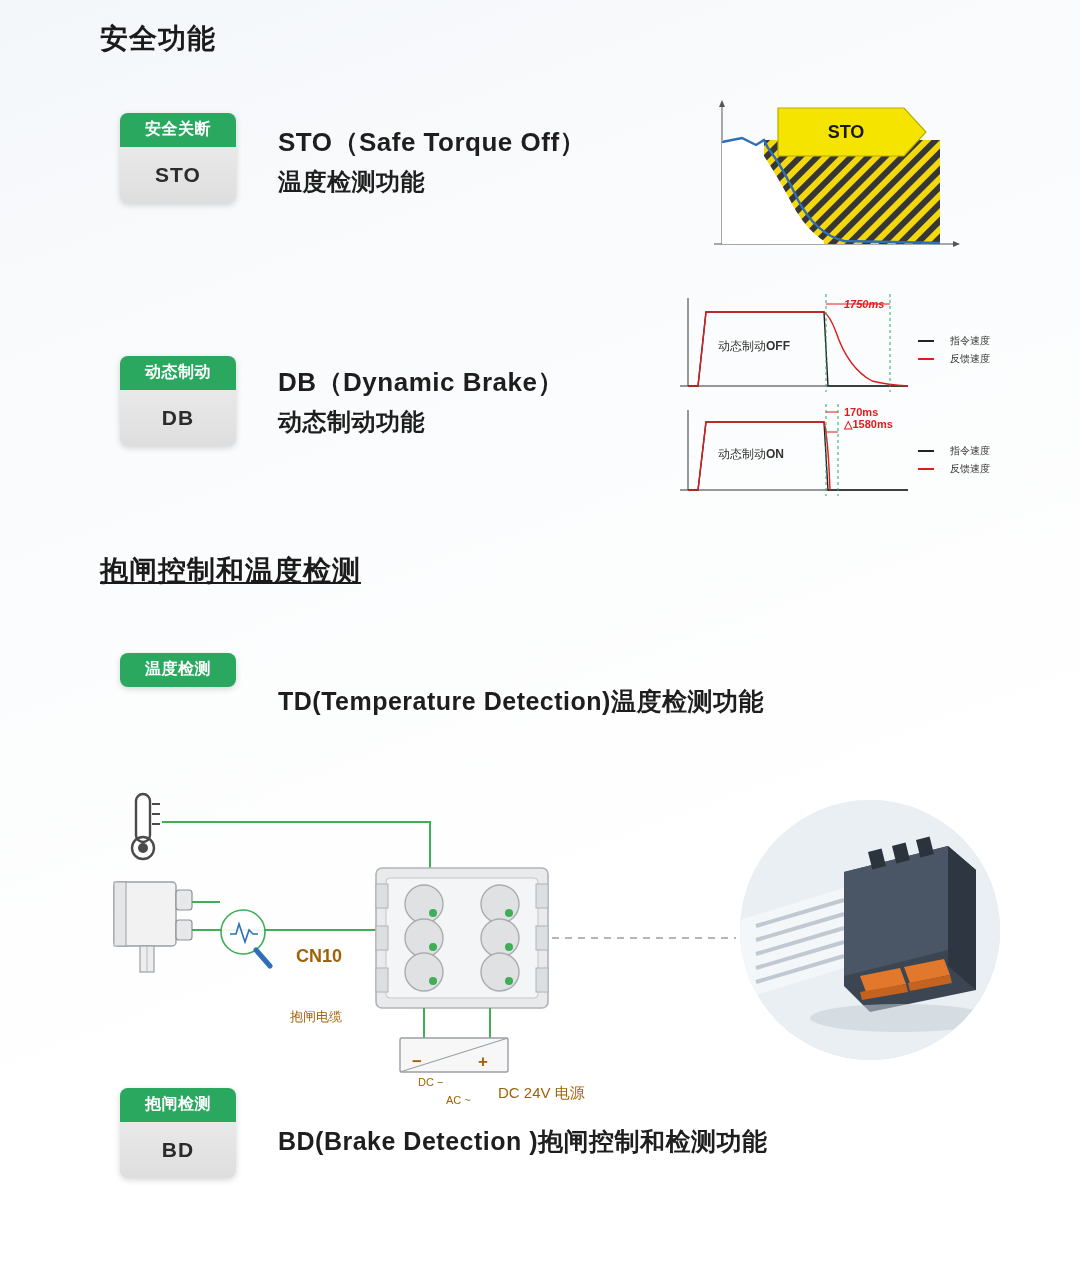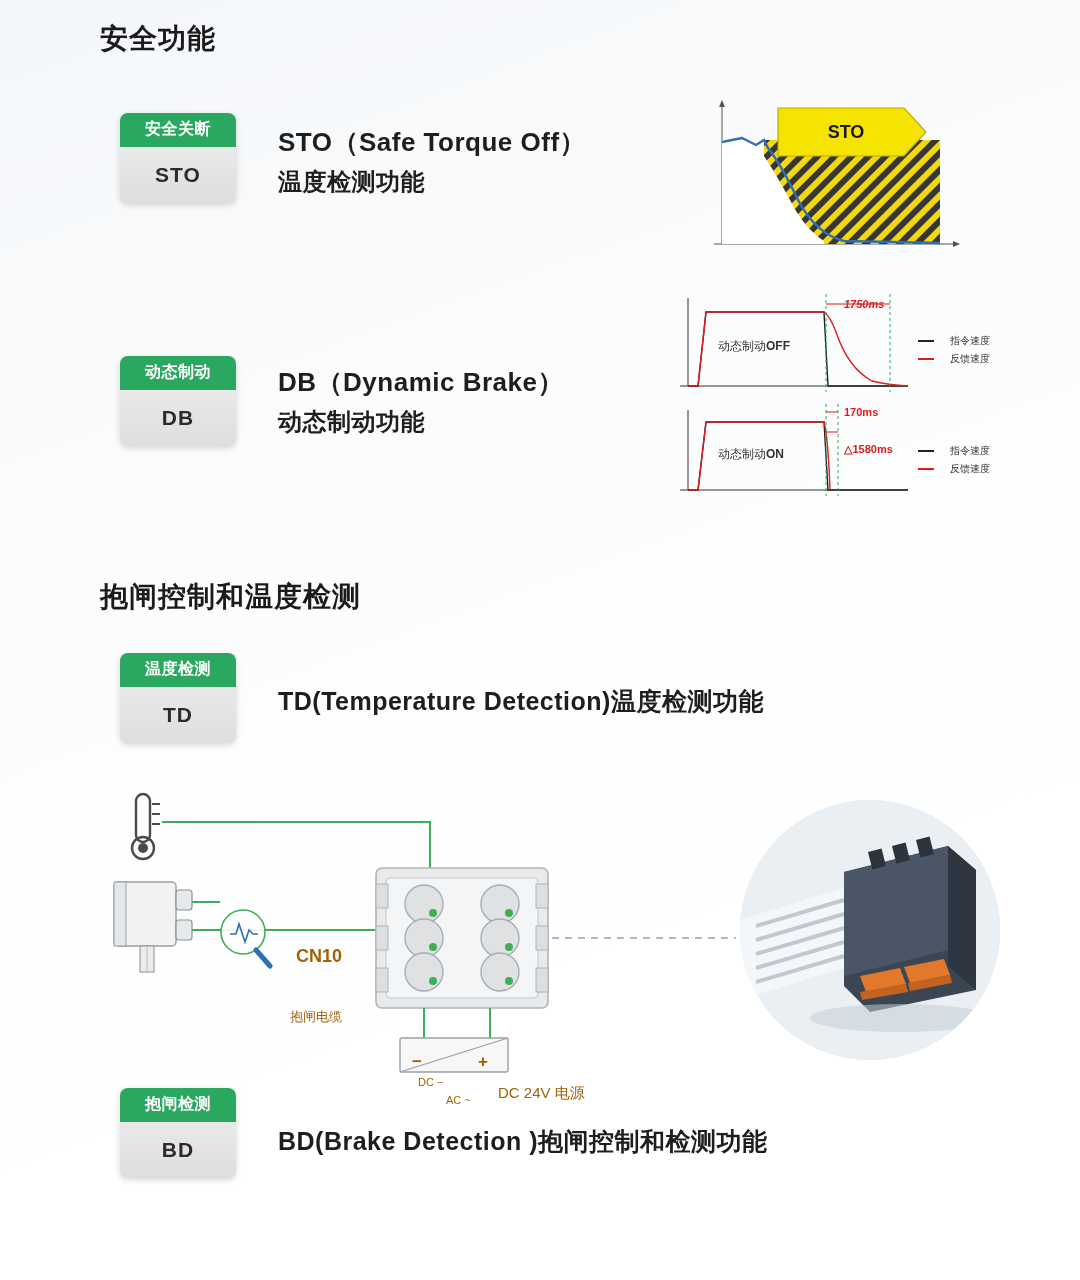--- a/index.html
+++ b/index.html
@@ -23,21 +23,21 @@
 
   
   .section-title {
     position: absolute;
     font-size: 28px;
     font-weight: bold;
     letter-spacing: 1px;
     color: #1b1b1b;
   }
   #sec1-title { left: 100px; top: 20px; }
-  #sec2-title { left: 100px; top: 578px; }
+  #sec2-title { left: 100px; top: 552px; text-decoration: underline; }
 
   
   .badge-card {
     position: absolute;
     width: 116px;
     border-radius: 8px;
     box-shadow: 0 2px 6px rgba(0,0,0,.16);
     overflow: hidden;
     background: #e3e3e3;
   }
@@ -238,36 +238,35 @@
   <div class="legend-line" style="left:242px; top:66px;">
     <span class="legend-swatch" style="background:#e01b1b"></span>
     <span>反馈速度</span>
   </div>
 
   
   <div class="fig-label" style="left:42px; top:160px; font-size:12px;">
     <span>动态制动</span><b>ON</b>
   </div>
   <div class="fig-label red" style="left:168px; top:120px;">170ms</div>
-  <div class="fig-label red" style="left:168px; top:157px;">△1580ms</div>
+  <div class="fig-label red" style="left:168px; top:132px;">△1580ms</div>
   <div class="legend-line" style="left:242px; top:158px;">
     <span class="legend-swatch" style="background:#222"></span>
     <span>指令速度</span>
   </div>
   <div class="legend-line" style="left:242px; top:176px;">
     <span class="legend-swatch" style="background:#e01b1b"></span>
     <span>反馈速度</span>
   </div>
 </div>
 
 <div class="section-title" id="sec2-title">抱闸控制和温度检测</div>
 
 <div class="badge-card" id="card-td">
   <div class="badge-head">温度检测</div>
-  <div class="badge-body">TD</div>
 </div>
 <div class="feature-text" id="txt-td">
   <span class="l1">TD(Temperature Detection)温度检测功能</span>
 </div>
 
 <div id="brake-figure">
   <svg width="880" height="300" viewBox="0 0 880 300">
 
     <g>
       <rect x="36" y="14" width="14" height="48" rx="7" fill="none" stroke="#4a4a4a" stroke-width="2.4"></rect>

